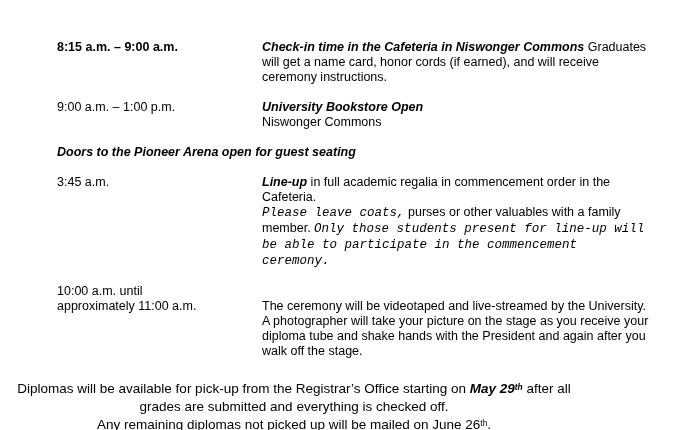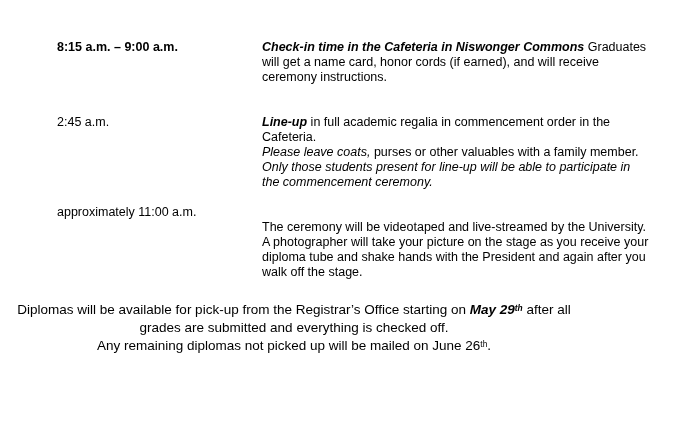--- a/index.html
+++ b/index.html
@@ -31,21 +31,21 @@
     width: 205px;
     flex: none;
   }
   .time.bold { font-weight: bold; }
   .desc {
     width: 389px;
     flex: none;
   }
   .para.gap { margin-top: 15px; }
   .seg.bold { font-weight: bold; font-style: italic; }
-  .seg.italic { font-style: italic; }
+  .seg.italic { font-style: italic; font-family: Liberation Mono, monospace; }
   .seg.sup {
     font-size: 0.62em;
     vertical-align: 0.38em;
     letter-spacing: 0;
   }
   .footer {
     margin-top: 20px;
     text-align: center;
     font-size: 13.5px;
     line-height: 17.5px;
@@ -62,32 +62,45 @@
   <div class="schedule">
       <div class="row">
         <div class="time bold">
           <div>8:15 a.m. – 9:00 a.m.</div>
         </div>
         <div class="desc">
           <div class="para"><span class="seg bold">Check-in time in the Cafeteria in Niswonger Commons</span><span class="seg regular"> Graduates will get a name card, honor cords (if earned), and will receive ceremony instructions.</span></div>
         </div>
       </div>
       <div class="row">
+        <div class="time">
+          <div>9:00 a.m. – 1:00 p.m.</div>
+        </div>
+        <div class="desc">
+          <div class="para"><span class="seg bold">University Bookstore Open</span></div>
+          <div class="para"><span class="seg regular">Niswonger Commons</span></div>
+        </div>
+      </div>
+      <div class="row">
+        <div class="desc">
+          <div class="para"><span class="seg bold">Doors to the Pioneer Arena open for guest seating</span></div>
+        </div>
       </div>
       <div class="row">
         <div class="time">
-          <div>2:45 a.m.</div>
+          <div>3:45 a.m.</div>
         </div>
         <div class="desc">
           <div class="para"><span class="seg bold">Line-up</span><span class="seg regular"> in full academic regalia in commencement order in the Cafeteria.</span></div>
           <div class="para"><span class="seg italic">Please leave coats,</span><span class="seg regular"> purses or other valuables with a family member. </span><span class="seg italic">Only those students present for line-up will be able to participate in the commencement ceremony.</span></div>
         </div>
       </div>
       <div class="row">
         <div class="time">
+          <div>10:00 a.m. until</div>
           <div>approximately 11:00 a.m.</div>
         </div>
         <div class="desc">
           <div class="para gap"><span class="seg regular">The ceremony will be videotaped and live-streamed by the University.</span></div>
           <div class="para"><span class="seg regular">A photographer will take your picture on the stage as you receive your diploma tube and shake hands with the President and again after you walk off the stage.</span></div>
         </div>
       </div>
     </div>
   <div class="footer">
       <div class="fpara"><span class="seg regular">Diplomas will be available for pick-up from the Registrar’s Office starting on </span><span class="seg bold">May 29</span><span class="seg bold sup">th</span><span class="seg regular"> after all grades are submitted and everything is checked off.</span></div>

